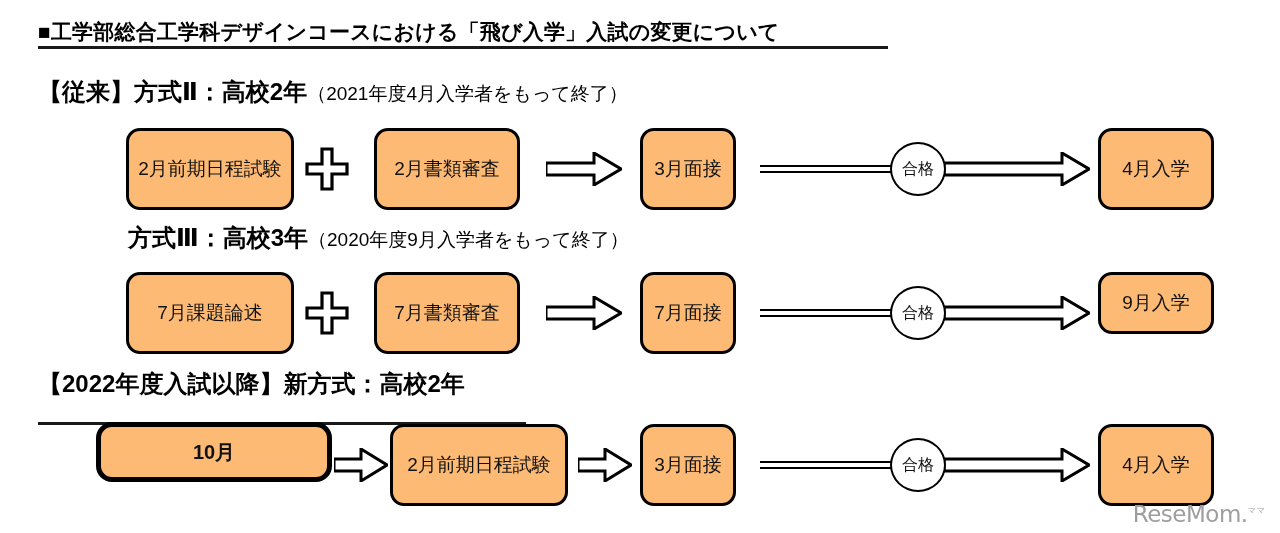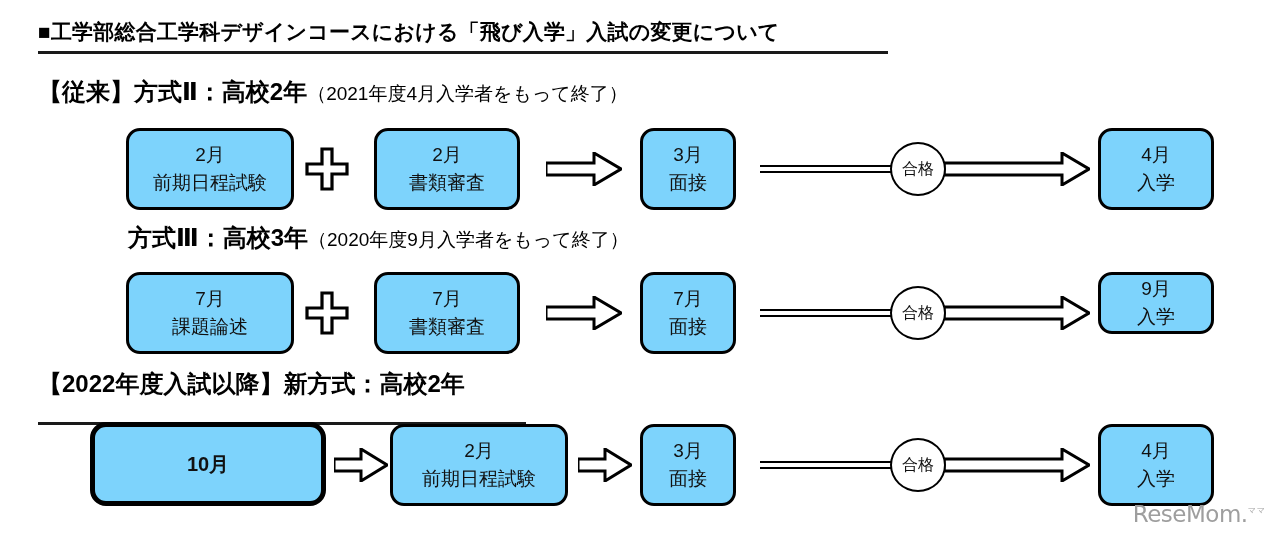--- a/index.html
+++ b/index.html
@@ -22,21 +22,20 @@
     position: absolute;
     left: 38px;
     top: 18px;
     width: 850px;
     font-size: 21px;
     font-weight: bold;
     letter-spacing: 0.2px;
     white-space: nowrap;
     line-height: 28px;
     border-bottom: 3px solid #1a1a1a;
-    padding-bottom: 5px;
   }
 
   
   .section-heading {
     position: absolute;
     white-space: nowrap;
     line-height: 28px;
     color: #000;
   }
   .section-heading .strong {
@@ -65,25 +64,24 @@
     width: 1280px;
   }
   #row-1 { top: 124px; }
   #row-2 { top: 268px; }
   #row-3 { top: 420px; }
 
   
   .node-box {
     position: absolute;
     box-sizing: border-box;
-    background: #7dd3fc;
+    background: #fdba74;
     border: 3px solid #000000;
     border-radius: 14px;
     display: flex;
-    flex-direction: column;
     align-items: center;
     justify-content: center;
     text-align: center;
     line-height: 1.45;
     font-size: 19px;
     font-weight: normal;
     color: #111;
   }
   .node-box.emphasis {
     border-width: 5px;
@@ -257,21 +255,21 @@
     <span class="line2">入学</span>
   </div>
 </div>
 
 <div class="section-heading" id="heading-3">
   <span class="strong">【2022年度入試以降】新方式：高校2年</span><span class="note"></span>
 </div>
 
 <div class="flow-row" id="row-3">
 
-  <div class="node-box emphasis" style="left:90px; top:2px; width:236px; height:84px;">
+  <div class="node-box emphasis" style="left:96px; top:2px; width:236px; height:60px;">
     <span class="line1">10月</span>
   </div>
 
   <div class="block-arrow" style="left:334px; top:28px; width:54px;">
     <svg width="54" height="34" viewBox="0 0 54 34" aria-hidden="true">
       <path d="M0 11 H27 V1 L53 17 L27 33 V23 H0 Z" fill="#ffffff" stroke="#000000" stroke-width="3" stroke-linejoin="miter"></path>
     </svg>
   </div>
 
   <div class="node-box" style="left:390px; top:4px; width:178px; height:82px;">

